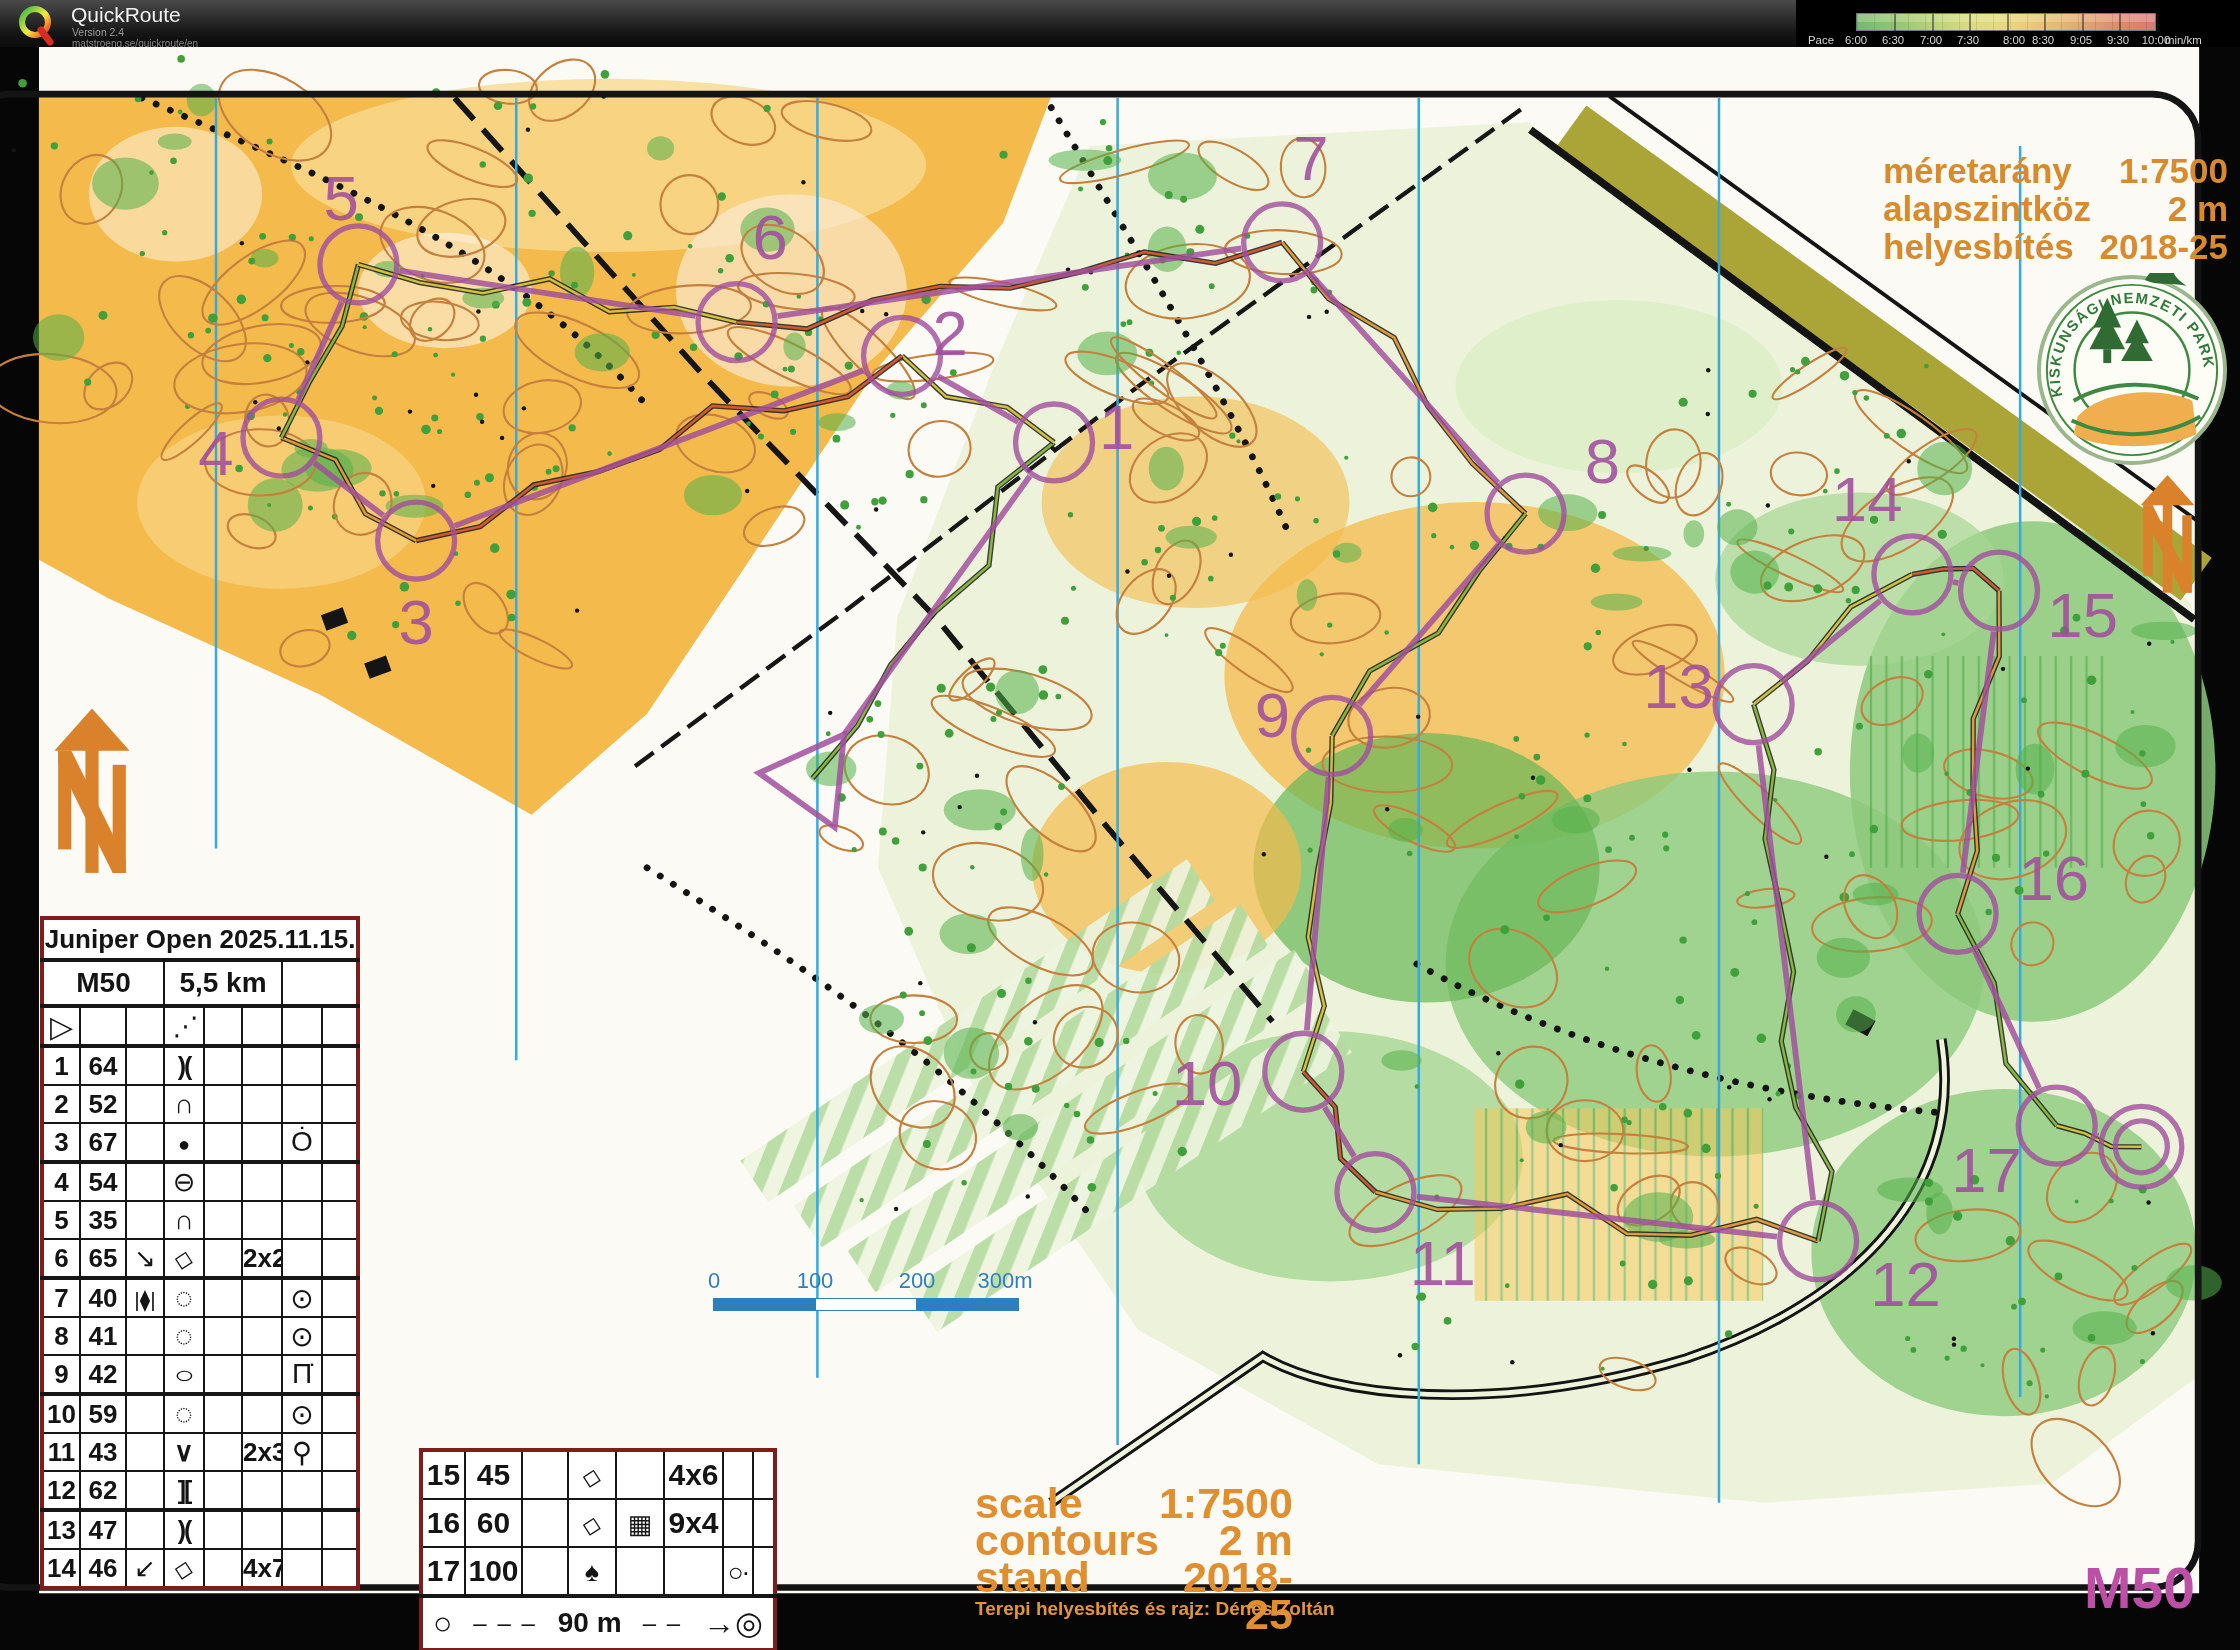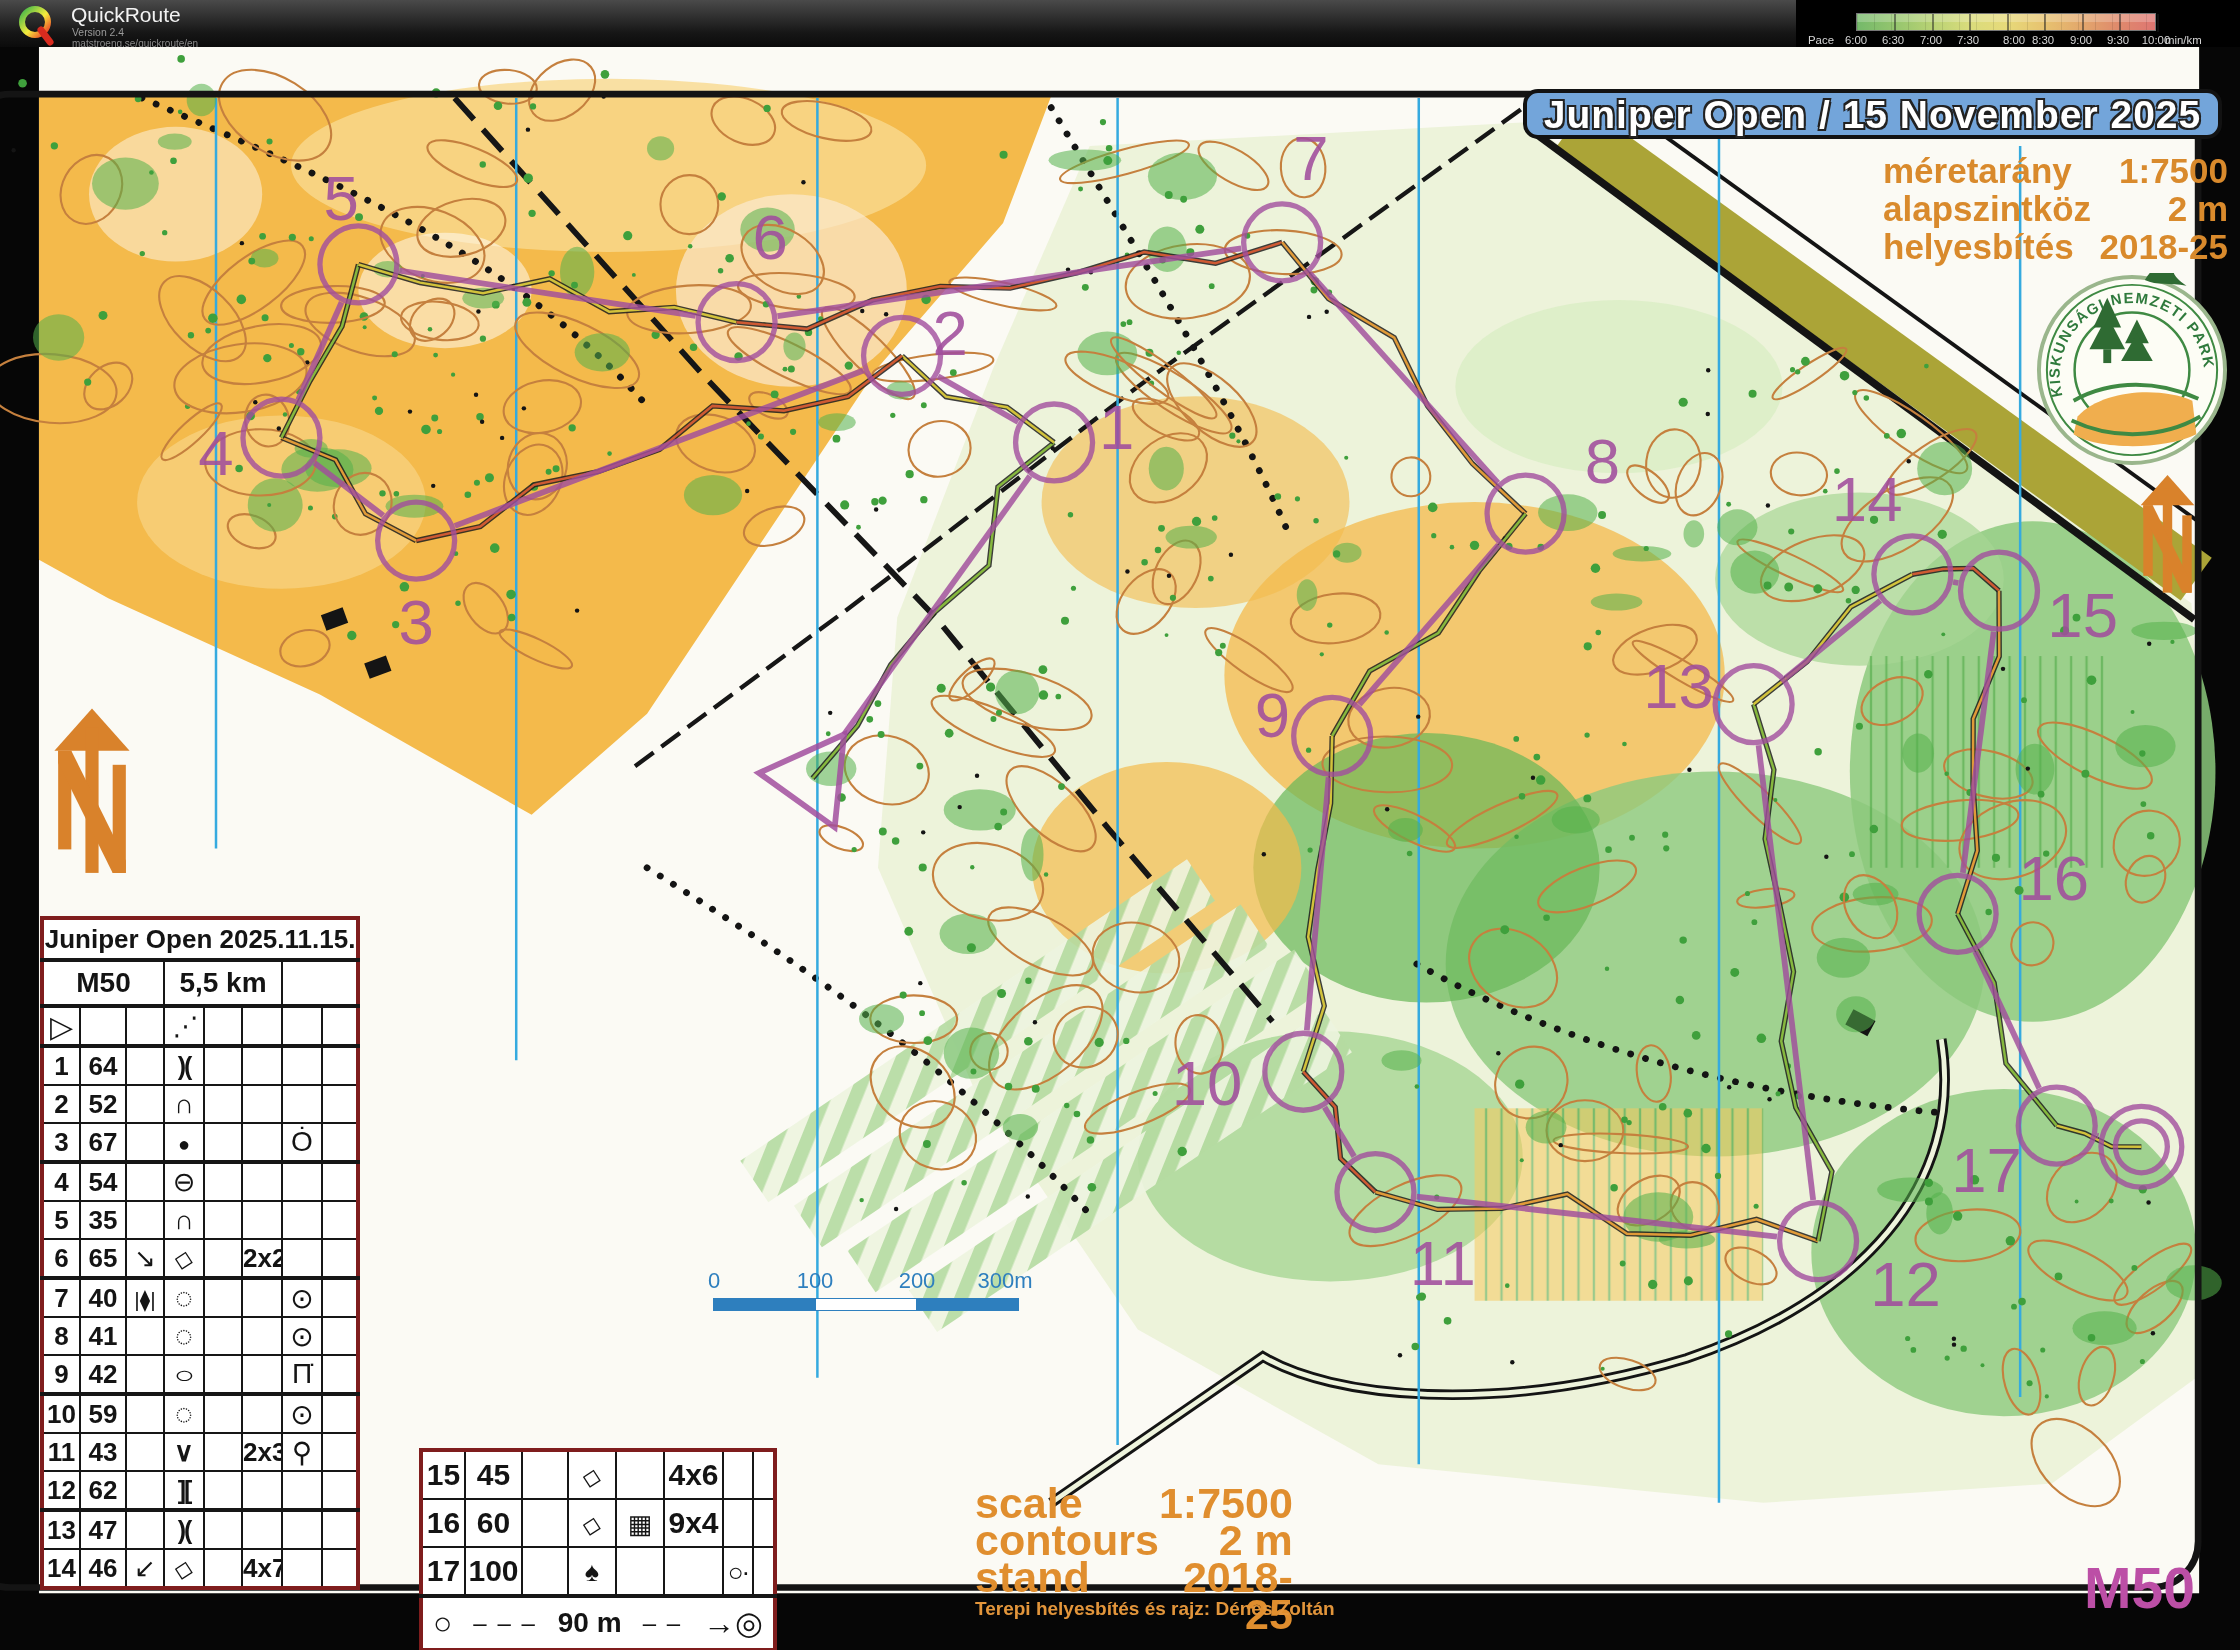--- a/index.html
+++ b/index.html
@@ -98,21 +98,21 @@
         <div class="pace-div" style="left: 300px;"></div>
       </div>
     <span class="pace-word" style="left:-48px">Pace</span>
     <span class="pace-word" style="left:309px">min/km</span>
   <span class="pace-tick" style="left: 0px;">6:00</span>
       <span class="pace-tick" style="left: 37px;">6:30</span>
       <span class="pace-tick" style="left: 75px;">7:00</span>
       <span class="pace-tick" style="left: 112px;">7:30</span>
       <span class="pace-tick" style="left: 158px;">8:00</span>
       <span class="pace-tick" style="left: 187px;">8:30</span>
-      <span class="pace-tick" style="left: 225px;">9:00</span>
+      <span class="pace-tick" style="left: 225px;">9:05</span>
       <span class="pace-tick" style="left: 262px;">9:30</span>
       <span class="pace-tick" style="left: 300px;">10:00</span>
     </div>
 </div>
 
 <div id="mapwrap">
 <svg id="mapsvg" width="2240" height="1604" viewBox="0 47 2263 1667">
   <defs>
     <pattern id="stripes" width="30" height="30" patternUnits="userSpaceOnUse" patternTransform="rotate(-34)">
       <rect width="30" height="30" fill="#eef5e0"></rect>
@@ -854,21 +854,20 @@
         <text x="2132" y="660" fill="#a14e9d" opacity="0.88" font-size="66" text-anchor="middle" font-family="&quot;Liberation Sans&quot;,sans-serif">15</text>
         <circle cx="2002" cy="948" r="40" fill="none" stroke="#a14e9d" stroke-width="5.5" opacity="0.8"></circle>
         <text x="2102" y="934" fill="#a14e9d" opacity="0.88" font-size="66" text-anchor="middle" font-family="&quot;Liberation Sans&quot;,sans-serif">16</text>
         <circle cx="2105" cy="1168" r="40" fill="none" stroke="#a14e9d" stroke-width="5.5" opacity="0.8"></circle>
         <text x="2032" y="1237" fill="#a14e9d" opacity="0.88" font-size="66" text-anchor="middle" font-family="&quot;Liberation Sans&quot;,sans-serif">17</text>
         <circle cx="2193" cy="1190" r="42" fill="none" stroke="#a14e9d" stroke-width="5.5" opacity="0.8"></circle>
         <circle cx="2193" cy="1190" r="27" fill="none" stroke="#a14e9d" stroke-width="5.5" opacity="0.8"></circle>
       </g>
 </svg>
 
-<div id="banner" class="ov">Juniper Open  /  15 November 2025</div>
 
 <div id="infobox" class="ov kv">
   <span>méretarány</span>
       <span style="text-align:right">1:7500</span>
   <span>alapszintköz</span>
       <span style="text-align:right">2 m</span>
   <span>helyesbítés</span>
       <span style="text-align:right">2018-25</span>
 </div>
 

